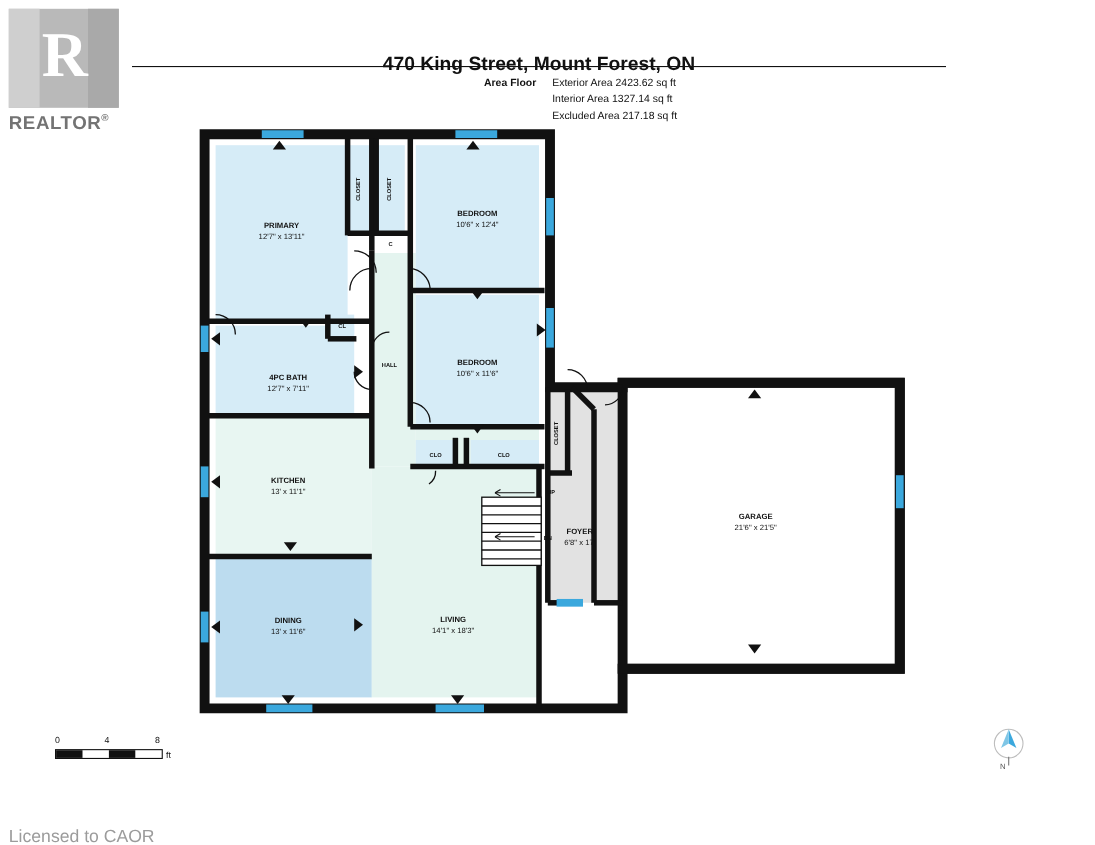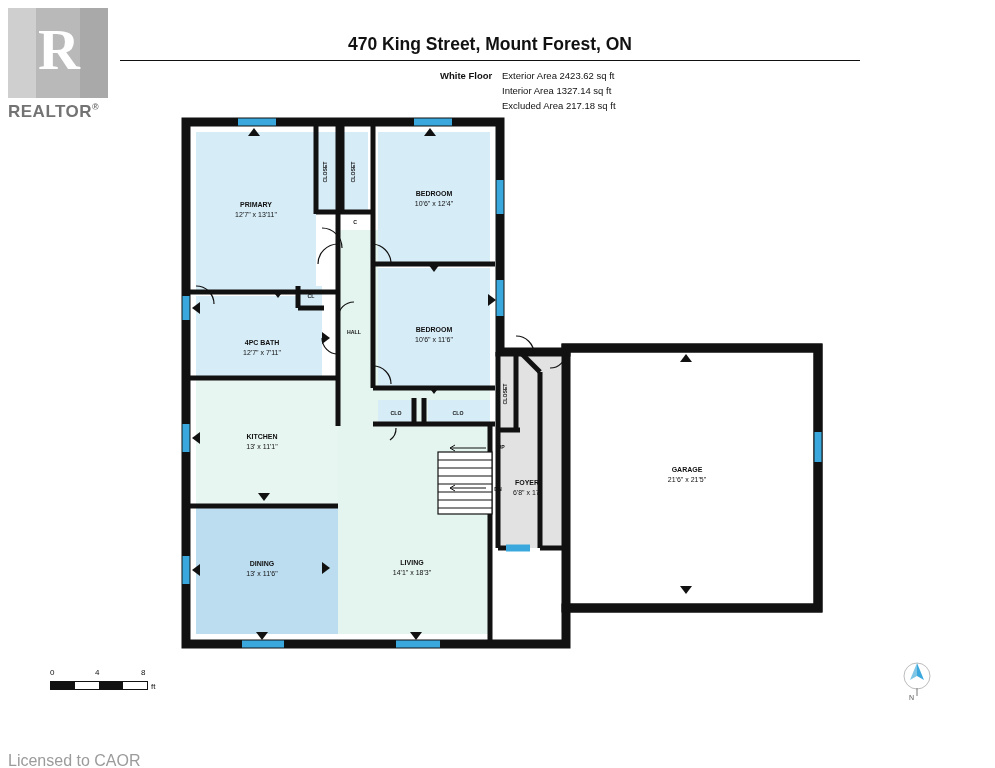--- a/index.html
+++ b/index.html
@@ -22,21 +22,21 @@
      position:absolute;left:30px;top:12px;width:40px;height:66px;
      color:#ffffff;font-size:58px;line-height:60px;font-weight:bold;font-family:"Liberation Serif",serif;
   }
   .realtor-word{
      position:absolute;left:0;top:94px;width:118px;
      font-size:17px;font-weight:bold;letter-spacing:.5px;color:#737373;
   }
   .realtor-word sup{font-size:9px;}
 
   .title{
-    position:absolute;left:120px;top:34px;width:740px;
+    position:absolute;left:120px;top:48px;width:740px;
     text-align:center;font-size:17.5px;font-weight:bold;color:#111;
   }
   .title-rule{position:absolute;left:120px;top:60px;width:740px;height:1px;background:#111;}
 
   .meta{position:absolute;left:440px;top:68px;font-size:9.5px;line-height:15px;color:#111;}
   .meta .lbl{font-weight:bold;display:inline-block;width:62px;}
   .meta .row{white-space:nowrap;}
 
   
   .plan{position:absolute;left:0;top:0;width:995px;height:768px;}
@@ -79,21 +79,21 @@
       <div class="rletter">R</div>
     </div>
     <div class="realtor-word"><span>REALTOR</span><sup>®</sup></div>
   </div>
 
   <div class="title">470 King Street, Mount Forest, ON</div>
   <div class="title-rule"></div>
 
   <div class="meta">
     <div class="row">
-      <span class="lbl">White Floor</span><span>Exterior Area 2423.62 sq ft</span>
+      <span class="lbl">Area Floor</span><span>Exterior Area 2423.62 sq ft</span>
     </div>
     <div class="row">
       <span class="lbl"></span><span>Interior Area 1327.14 sq ft</span>
     </div>
     <div class="row">
       <span class="lbl"></span><span>Excluded Area 217.18 sq ft</span>
     </div>
   </div>
 
   <div class="plan">

